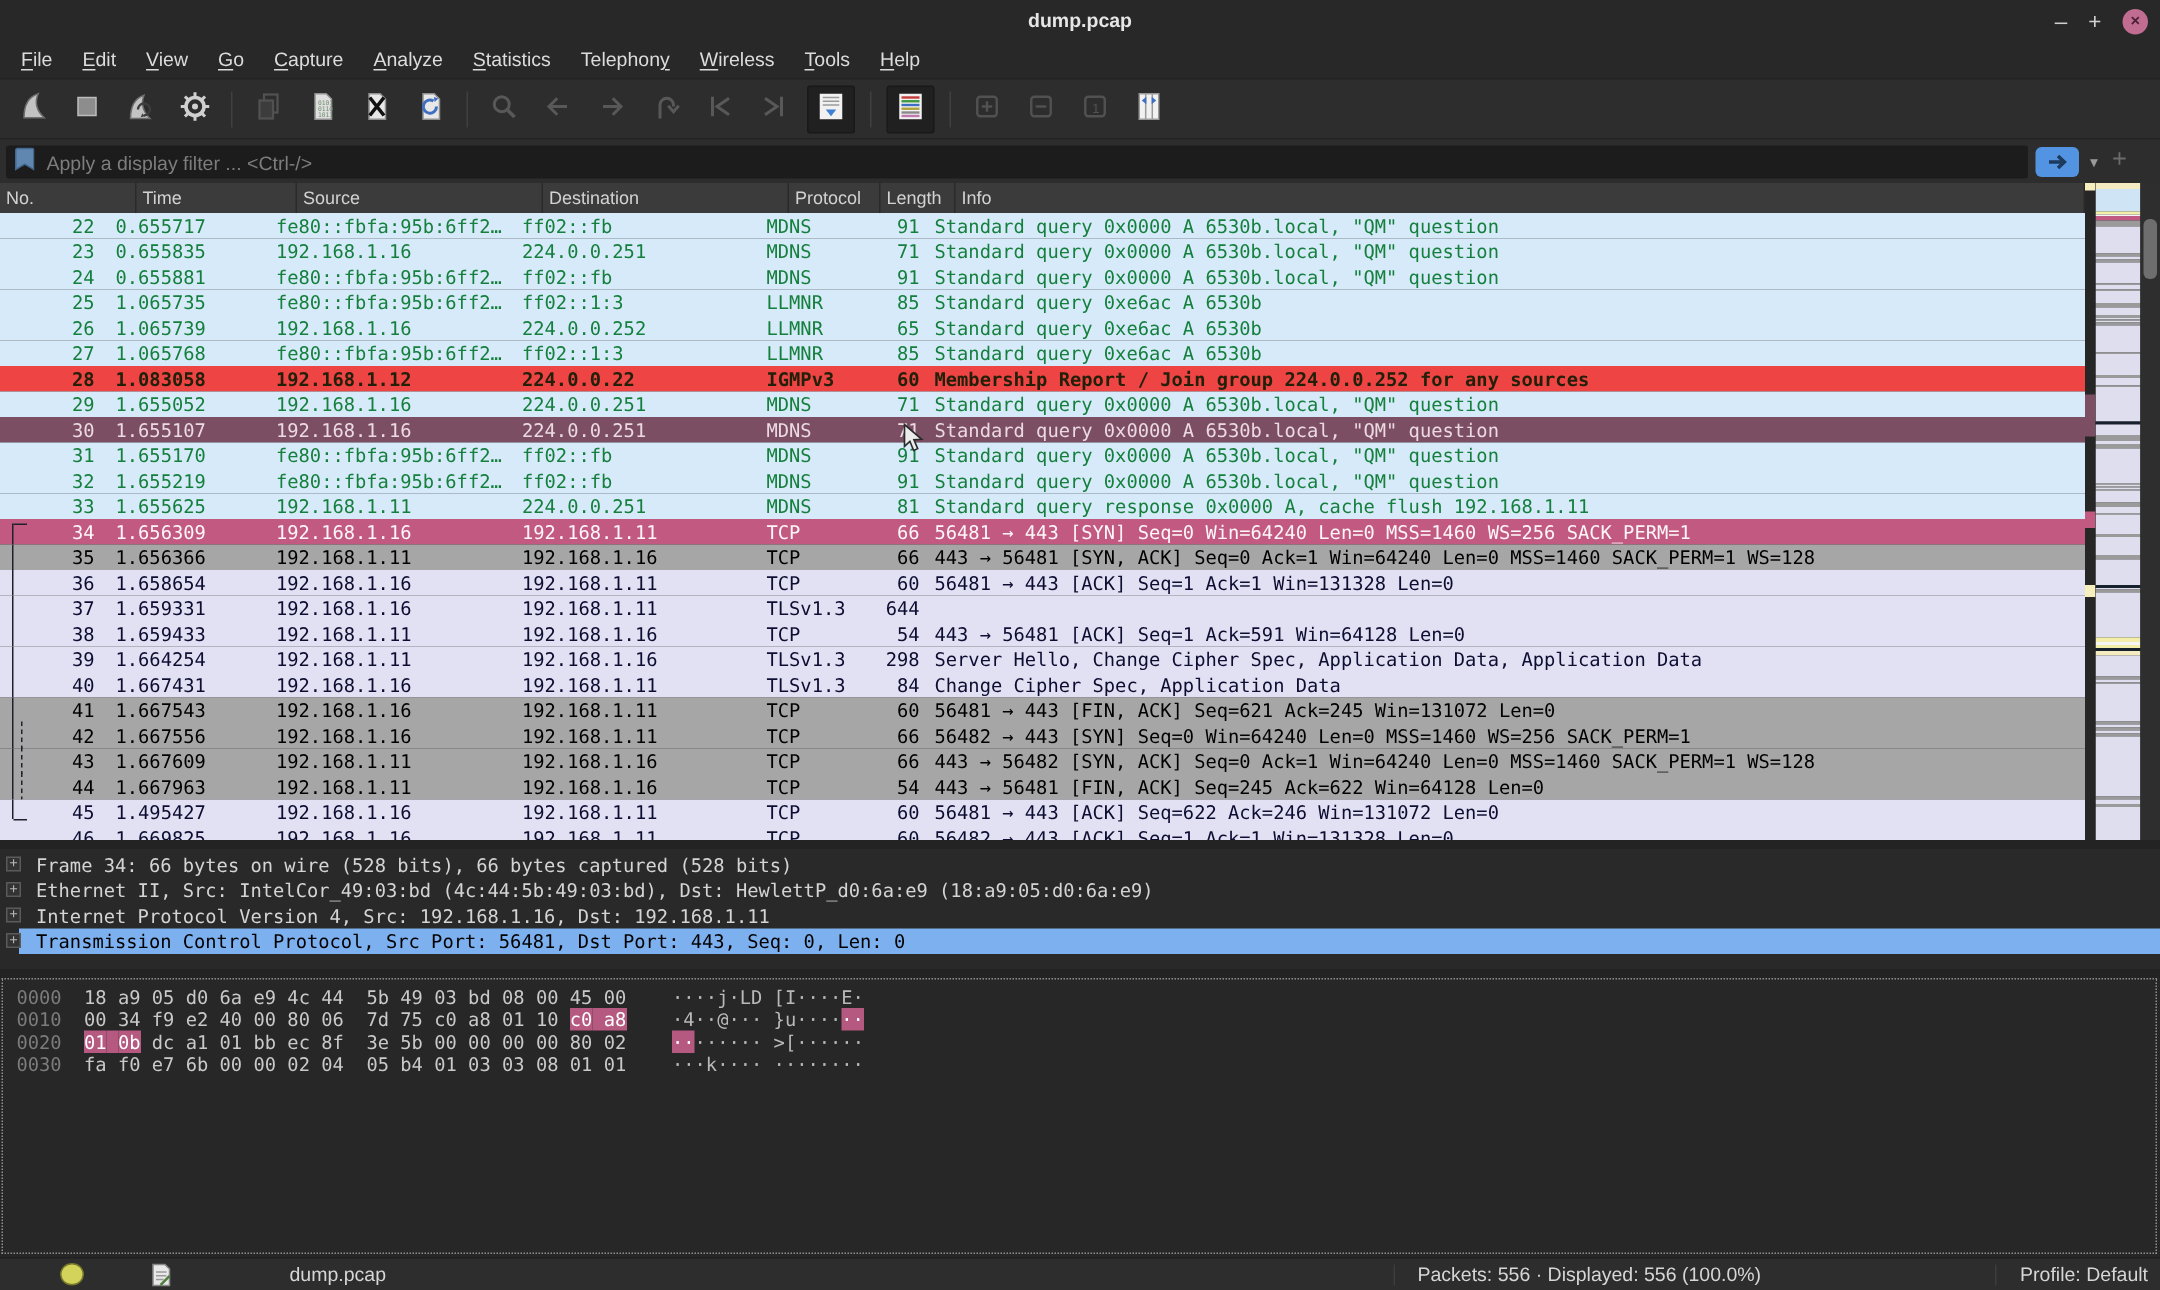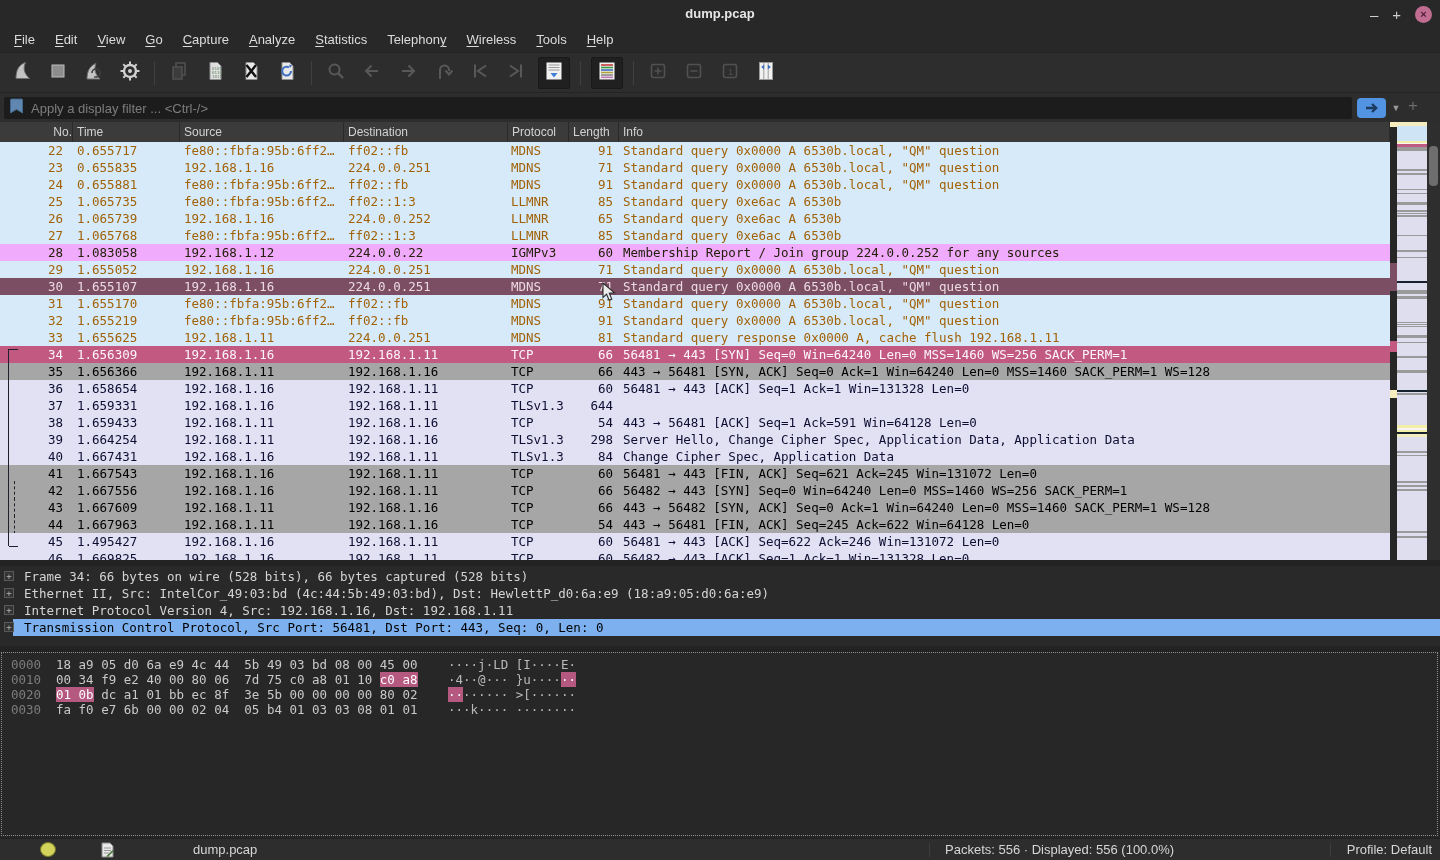--- a/index.html
+++ b/index.html
@@ -42,22 +42,22 @@
   .prow{position:relative;display:flex;height:17px;line-height:17px;font-family:"DejaVu Sans Mono", monospace;
         font-size:12.5px;white-space:nowrap;}
   .prow > div{overflow:hidden;box-sizing:border-box;}
   .c-no{width:73px;text-align:right;padding-right:10px;}
   .c-time{width:107px;padding-left:4px;}
   .c-src{width:164px;padding-left:4px;}
   .c-dst{width:164px;padding-left:4px;}
   .c-proto{width:61px;padding-left:3px;}
   .c-len{width:50px;text-align:right;padding-right:6px;}
   .c-info{flex:1;padding-left:4px;}
-  .r-blue{background:#d7eafa;color:#a16207;}
-  .r-cream{background:#f0abfc;color:#23200a;}
+  .r-blue{background:#d7eafa;color:#15803d;}
+  .r-cream{background:#ef4444;color:#23200a;font-weight:bold;}
   .r-lav{background:#e2e1f3;color:#0d0d32;}
   .r-gray{background:#a6a6a6;color:#000;}
   .r-sel{background:#c25981;color:#fdf6f9;}
   .r-hover{background:#7c4e63;color:#ecdae2;}
   .gut{position:absolute;left:8px;top:0;bottom:0;width:12px;pointer-events:none;}
   .g-start .gut{border-left:1px solid #20202c;top:3px;}
   .g-start .gut::before{content:"";position:absolute;left:0;top:0;width:9px;border-top:1px solid #20202c;}
   .g-mid .gut{border-left:1px solid #20202c;}
   .g-end .gut{border-left:1px solid #20202c;bottom:auto;height:13px;}
   .g-end .gut::after{content:"";position:absolute;left:0;top:13px;width:9px;border-top:1px solid #20202c;}
@@ -278,21 +278,21 @@
     <div class="applybtn">
       <svg width="16" height="12" viewBox="0 0 16 12">
           <path d="M2 6 h9 M8 2 l4.2 4 L8 10" stroke="#1d3a5f" stroke-width="2.4" fill="none"></path>
         </svg>
     </div>
     <div class="fcaret">▼</div>
     <div class="fplus">+</div>
   </div>
 
   <div class="phead" id="phead">
-      <div class="hcell" style="width: 73px; text-align: right;">No.</div>
+      <div class="hcell" style="width: 91px;">No.</div>
       <div class="hcell" style="width: 107px;">Time</div>
       <div class="hcell" style="width: 164px;">Source</div>
       <div class="hcell" style="width: 164px;">Destination</div>
       <div class="hcell" style="width: 61px;">Protocol</div>
       <div class="hcell" style="width: 50px;">Length</div>
       <div class="hcell" style="flex: 1 1 0%;">Info</div>
     </div>
 
   <div class="prows" id="prows">
       <div class="prow r-blue">

